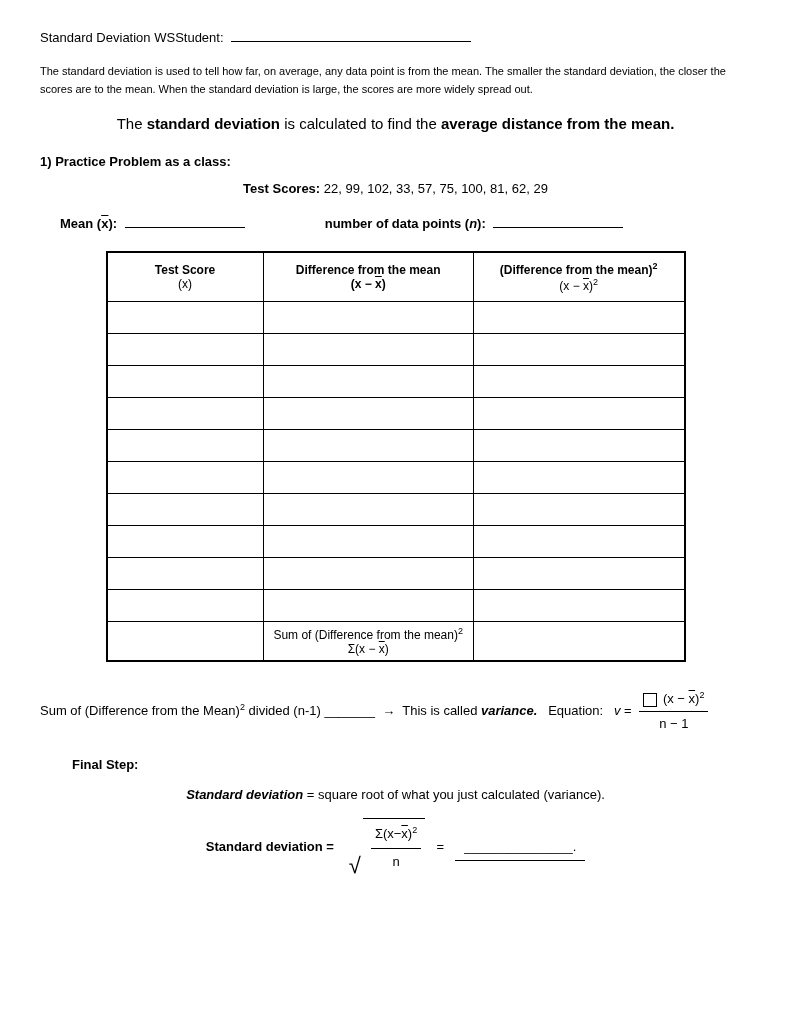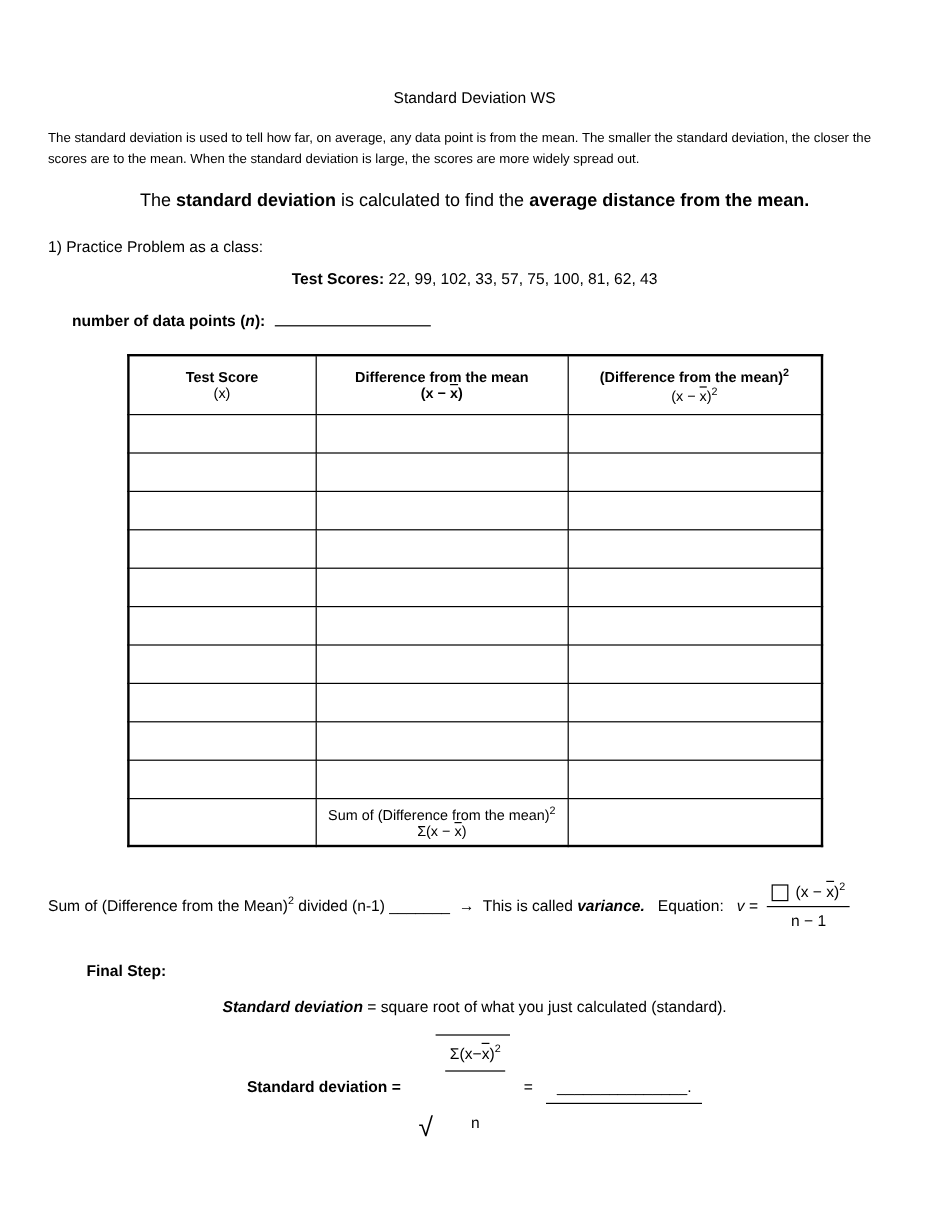--- a/index.html
+++ b/index.html
@@ -7,23 +7,22 @@
       background: #fff;
       font-family: Arial, sans-serif;
       font-size: 13px;
       color: #000;
       width: 791px;
       min-height: 1024px;
       padding: 30px 40px;
     }
     .header-row {
       display: flex;
-      justify-content: center;
+      justify-content: flex-start;
       margin-bottom: 18px;
-      margin-top: 44px;
     }
     .header-left { font-size: 13px; }
     .header-right { font-size: 13px; }
     .student-line {
       display: inline-block;
       border-bottom: 1px solid #000;
       width: 240px;
       margin-left: 4px;
     }
     .intro-text {
@@ -32,21 +31,21 @@
       margin-bottom: 14px;
     }
     .definition-line {
       text-align: center;
       font-size: 15px;
       margin-bottom: 18px;
       line-height: 1.6;
     }
     .problem-header {
       font-size: 13px;
-      font-weight: normal;
+      font-weight: bold;
       margin-bottom: 12px;
     }
     .test-scores-line {
       text-align: center;
       font-size: 13px;
       margin-bottom: 20px;
     }
     .mean-row {
       display: flex;
       align-items: center;
@@ -160,36 +159,44 @@
       height: 14px;
       vertical-align: middle;
       margin-right: 2px;
     }
   </style>
 </head>
 <body>
 
 <div class="header-row">
   <div class="header-left">Standard Deviation WS</div>
+  <div class="header-right">
+    <span>Student:</span>
+    <span class="student-line"></span>
+  </div>
 </div>
 
 <div class="intro-text">The standard deviation is used to tell how far, on average, any data point is from the mean.  The smaller the standard deviation, the closer the scores are to the mean.  When the standard deviation is large, the scores are more widely spread out.</div>
 
 <div class="definition-line">
   The <strong>standard deviation</strong> is calculated to find the <strong>average distance from the mean.</strong>
 </div>
 
 <div class="problem-header">1) Practice Problem as a class:</div>
 
 <div class="test-scores-line">
   <strong><span>Test Scores:</span></strong>
-  <span>22, 99, 102, 33, 57, 75, 100, 81, 62, 43</span>
+  <span>22, 99, 102, 33, 57, 75, 100, 81, 62, 29</span>
 </div>
 
 <div class="mean-row">
+  <span>
+    <strong>Mean (</strong><span style="text-decoration:overline;font-weight:bold;">x</span><strong>):</strong>
+    <span class="mean-blank"></span>
+  </span>
   <span>
     <strong>number of data points (<em>n</em>):</strong>
     <span class="n-blank"></span>
   </span>
 </div>
 
 <table class="data-table">
   <thead>
     <tr>
       <th class="col-score">
@@ -282,30 +289,30 @@
       </span>
       <span class="denominator">n − 1</span>
     </span>
   </span>
 </div>
 
 <div class="final-step">Final Step:</div>
 
 <div class="std-dev-line">
   <em><strong>Standard deviation</strong></em>
-  <span> = square root of what you just calculated (standard).</span>
+  <span> = square root of what you just calculated (variance).</span>
 </div>
 
 <div class="std-dev-line" style="margin-top:10px;">
   <strong>Standard deviation =</strong>
   &nbsp;
   <span class="sqrt-container">
     <span class="sqrt-symbol">√</span>
     <span class="sqrt-content">
-      <span class="fraction" style="display:inline-flex;gap:30px;">
+      <span class="fraction" style="display:inline-flex;">
         <span class="numerator">Σ(x−<span style="text-decoration:overline;">x</span>)<sup>2</sup></span>
         <span class="denominator">n</span>
       </span>
     </span>
   </span>
   &nbsp;=&nbsp;
   <span class="answer-blank">_______________.</span>
 </div>
 
 </body></html>

